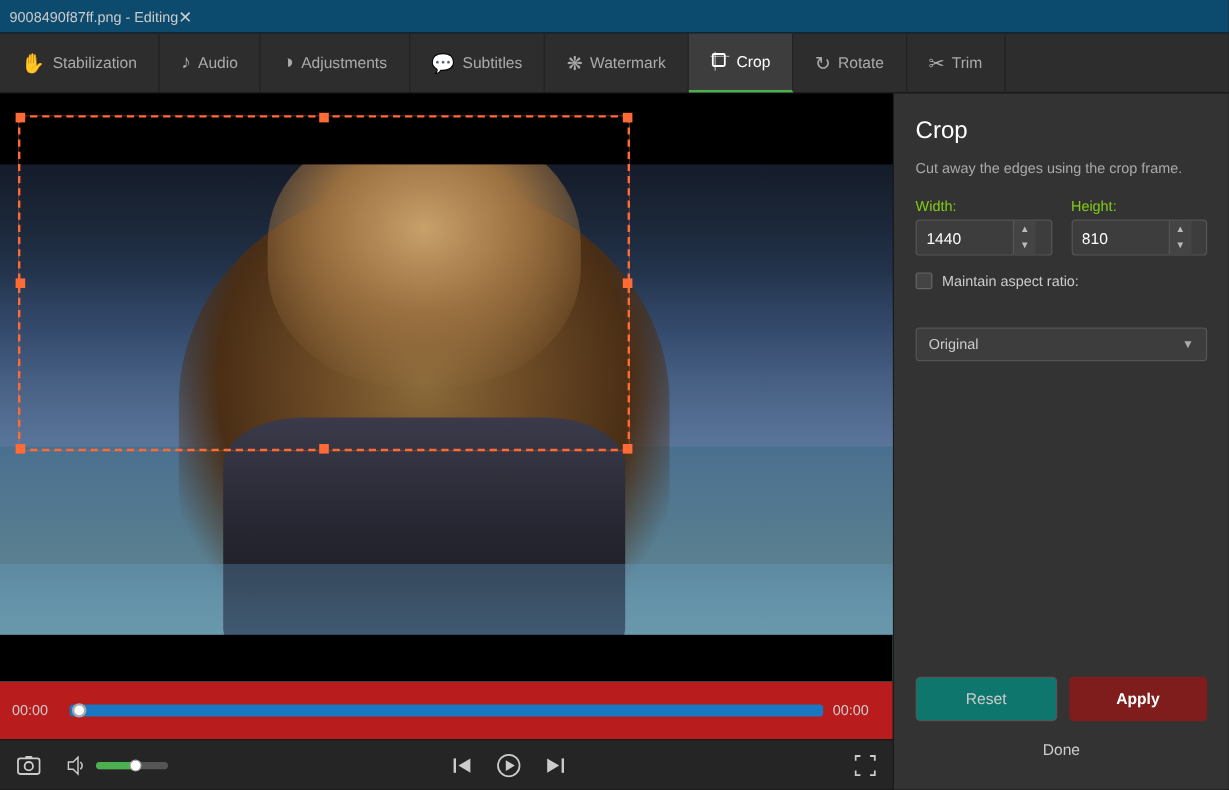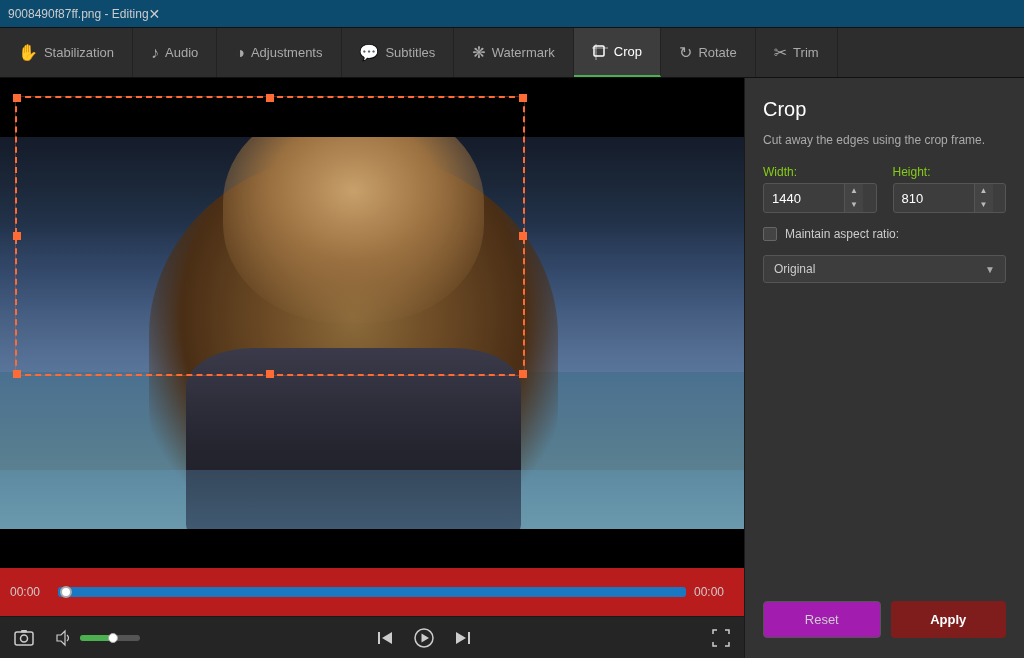--- a/index.html
+++ b/index.html
@@ -306,21 +306,21 @@
       display: flex;
       align-items: center;
       justify-content: center;
       line-height: 1;
     }
 
     .aspect-ratio-row {
       display: flex;
       align-items: center;
       gap: 8px;
-      margin-bottom: 14px;
+      margin-bottom: 32px;
     }
 
     .checkbox-custom {
       width: 14px;
       height: 14px;
       background: #444;
       border: 1px solid #666;
       border-radius: 2px;
       cursor: pointer;
       flex-shrink: 0;
@@ -350,21 +350,21 @@
 
     #buttons-row {
       display: flex;
       gap: 10px;
       margin-top: auto;
       padding-top: 16px;
     }
 
     .btn-reset {
       flex: 1;
-      background: #a21caf;
+      background: #0f766e;
       border: 1px solid #555;
       border-radius: 4px;
       color: #ccc;
       padding: 10px;
       cursor: pointer;
       font-size: 13px;
       text-align: center;
     }
 
     .btn-apply {
@@ -660,15 +660,18 @@
     <div class="aspect-dropdown">
       <span>Original</span>
       <span class="dropdown-chevron">▼</span>
     </div>
 
     <div id="buttons-row">
       <button class="btn-reset">Reset</button>
       <button class="btn-apply">Apply</button>
     </div>
 
+    <div id="done-row">
+      <button class="btn-done">Done</button>
+    </div>
   </div>
 
 </div>
 
 </body></html>

